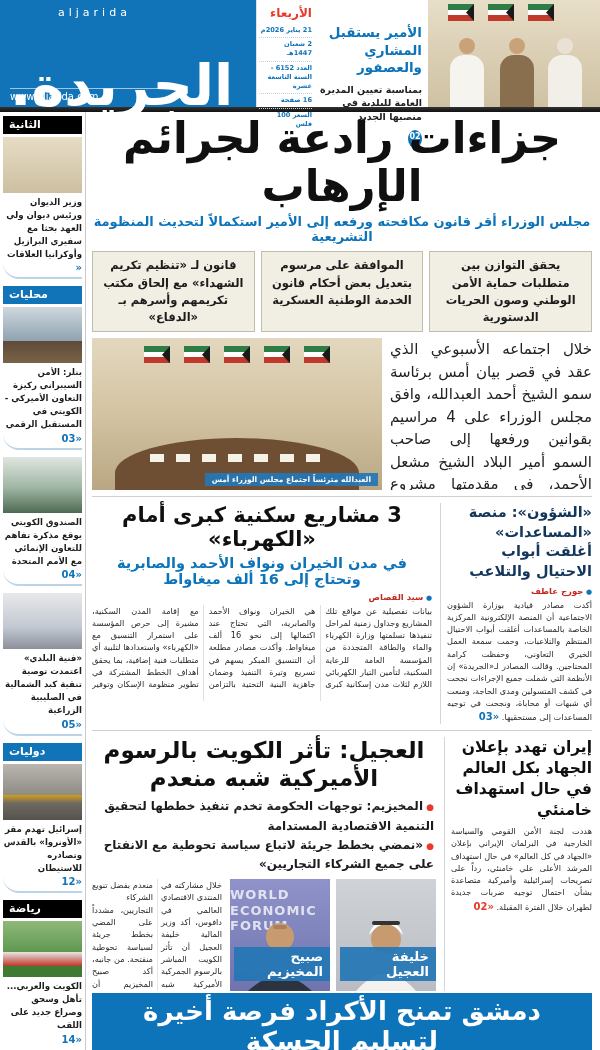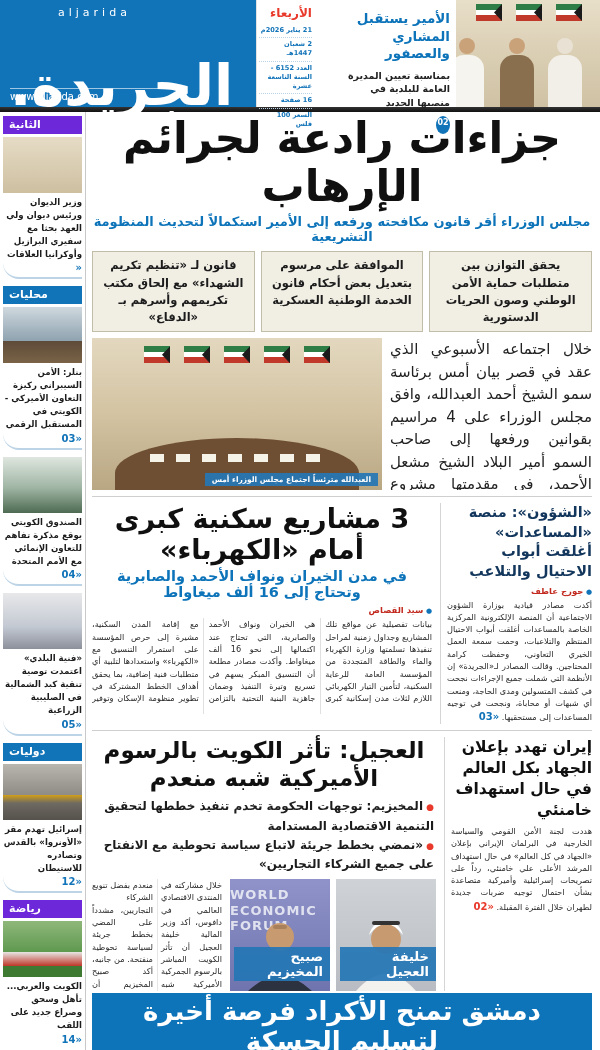--- a/index.html
+++ b/index.html
@@ -12,21 +12,21 @@
   .logo-panel { width:256px; background:#1173b8; color:#fff; position:relative; padding:4px 10px; }
   .logo-latin { position:absolute; top:6px; left:58px; font-size:11px; letter-spacing:4px; color:#fff; }
   .logo-ar { font-size:56px; font-weight:bold; line-height:1.25; text-align:left; letter-spacing:-2px;margin-top:47px; }
   .logo-url { position:absolute; bottom:5px; left:10px; font-size:10px; color:#fff;
     border-top:1px solid rgba(255,255,255,.6); padding-top:2px; width:150px; text-align:left; }
   .date-col { width:60px; padding:6px 4px 0 2px; border-left:1px solid #e2e2e2; }
   .weekday { color:#e8392b; font-weight:bold; font-size:12px; margin-bottom:4px; }
   .date-line { color:#1173b8; font-size:6.6px; font-weight:bold; line-height:1.4;
     border-bottom:1px dotted #bcd4e6; padding:2px 0; }
   .brief { flex:1; display:flex; }
-  .brief-text { width:112px; padding:10px 6px 0 2px;margin-left:28px; }
+  .brief-text { width:112px; padding:24px 6px 0 2px; }
   .brief-title { color:#0d74ba; font-weight:bold; font-size:13.5px; line-height:1.3; margin-bottom:6px; }
   .brief-sub { color:#222; font-weight:bold; font-size:9.5px; line-height:1.45; }
   .pagedot { display:inline-block; background:#1173b8; color:#fff; border-radius:50%;
     width:14px; height:18px; line-height:14px; text-align:center; font-size:8px; font-weight:bold; margin-top:3px; }
   .brief-photo { flex:1; position:relative; background:linear-gradient(180deg,#e8dfc9 0%,#d9cdb2 55%,#cfc2a4 100%); overflow:hidden; }
   .flagrow { position:absolute; top:4px; left:20px; display:flex; gap:14px; }
   .kflag { width:26px; height:17px; background:linear-gradient(180deg,#2e7d46 33%,#fff 33%,#fff 66%,#c0392b 66%); position:relative; }
   .kflag:before { content:""; position:absolute; right:0; top:0; width:8px; height:100%; background:#1a1a1a; clip-path:polygon(100% 0,0 50%,100% 100%); }
   .person { position:absolute; bottom:0; }
   .p-head { width:16px; height:16px; border-radius:50%; margin:0 auto 1px; }
@@ -56,21 +56,21 @@
     font-size:7.5px; font-weight:bold; padding:2px 7px; }
   .hr { border-top:1px solid #cfcfcf; margin:6px 0; }
 
   
   .sec2 { display:flex; gap:8px; }
   .shooun { width:152px; border-left:1px solid #d5d5d5; padding-left:6px; }
   .shooun-title { color:#12365c; font-weight:bold; font-size:14.5px; line-height:1.35; margin-bottom:4px; }
   .byline { font-size:8.5px; font-weight:bold; color:#c22a20; margin:3px 0; }
   .byline:before { content:"● "; color:#1173b8; font-size:7px; }
   .small-body { font-size:8.2px; line-height:1.5; color:#2a2a2a; text-align:justify; }
-  .h2 { font-size:27px; font-weight:900; color:#101010; text-align:center; line-height:1.15; }
+  .h2 { font-size:21px; font-weight:900; color:#101010; text-align:center; line-height:1.15; }
   .h2sub { font-size:14.5px; font-weight:bold; color:#0d74ba; text-align:center; margin:3px 0 5px; }
   .cols3 { column-count:3; column-gap:10px; column-rule:1px solid #e0e0e0; font-size:8.2px;
     line-height:1.5; color:#2a2a2a; text-align:justify; height:96px; overflow:hidden; }
 
   
   .sec3 { display:flex; gap:8px; }
   .iran { width:148px; border-left:1px solid #d5d5d5; padding-left:6px; }
   .h3 { font-size:15.5px; font-weight:900; color:#101010; line-height:1.35; margin-bottom:4px; }
   .h2b { font-size:23px; font-weight:900; color:#101010; text-align:center; line-height:1.2; }
   .bullets { margin:5px 2px; }
@@ -89,21 +89,21 @@
     font-size:13px; font-weight:bold; padding:2px 7px; }
   .psil { position:absolute; bottom:0; left:50%; transform:translateX(-50%); }
 
   
   .dam-bar { background:#0d74ba; color:#fff; font-size:26px; font-weight:900; text-align:center;
     padding:3px 6px 6px; margin-top:2px; }
 
   
   .rail-item { margin-bottom:7px; border-bottom:2px solid #bcd4e6; border-bottom-left-radius:16px; padding-bottom:4px; }
   .rail-tab { color:#fff; font-weight:bold; font-size:11px; text-align:left; padding:2px 6px 3px; margin-bottom:3px; }
-  .tab-red { background:#6d28d9; } .tab-blue { background:#1173b8; }
+  .tab-red { background:#000000; } .tab-blue { background:#1173b8; }
   .rail-photo { width:100%; height:56px; margin-bottom:3px; }
   .rp1 { background:linear-gradient(180deg,#e6dcc6,#cdbfa0); }
   .rp2 { background:linear-gradient(180deg,#cfd8de,#8fa3b0 60%,#5d4a38 60%,#7a6347); }
   .rp3 { background:linear-gradient(180deg,#dfe6df,#9fb5a4 55%,#4e6b52); }
   .rp4 { background:linear-gradient(180deg,#e8e8ea,#c3c9d2 60%,#8b909b); }
   .rp5 { background:linear-gradient(180deg,#b9b6b0,#8f8c85 55%,#d4a017 55%,#6e6a62 70%,#55524c); }
   .rp6 { background:linear-gradient(180deg,#8fb87a,#5f9950 55%,#e8e8e8 55%,#c0392b 80%,#3f7a33 80%); }
   .rail-text { font-size:8.6px; font-weight:bold; color:#1c1c1c; line-height:1.5; text-align:right; }
   .rail-page { color:#1173b8; font-weight:bold; font-size:10px; margin-top:2px; }
 </style>

